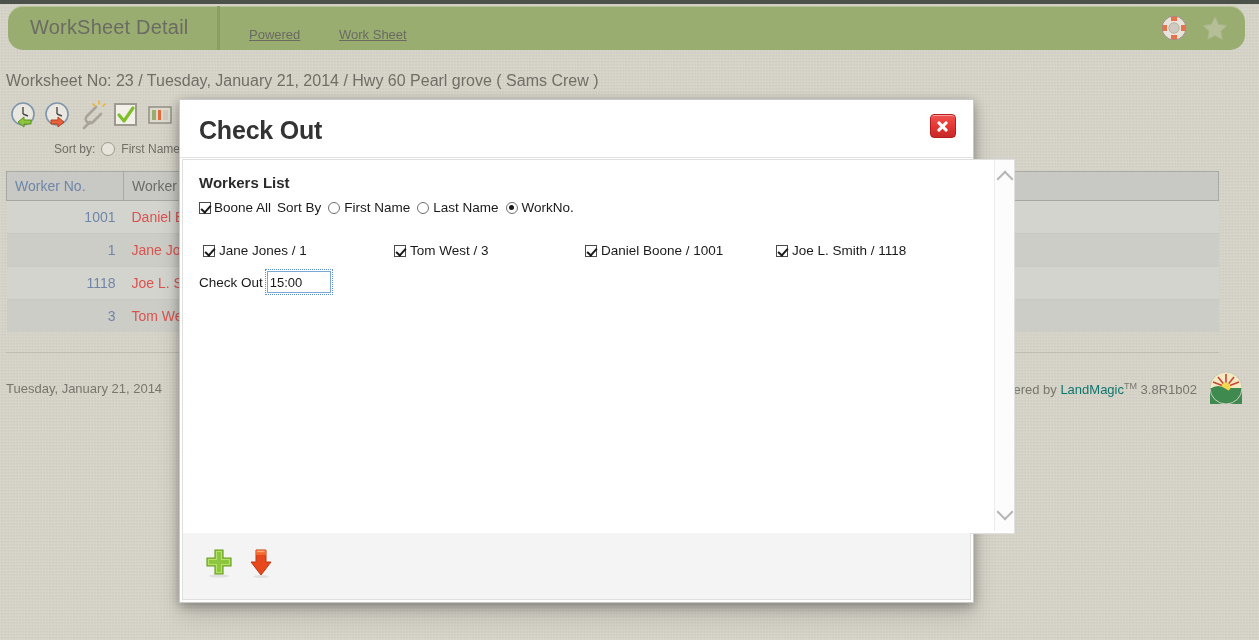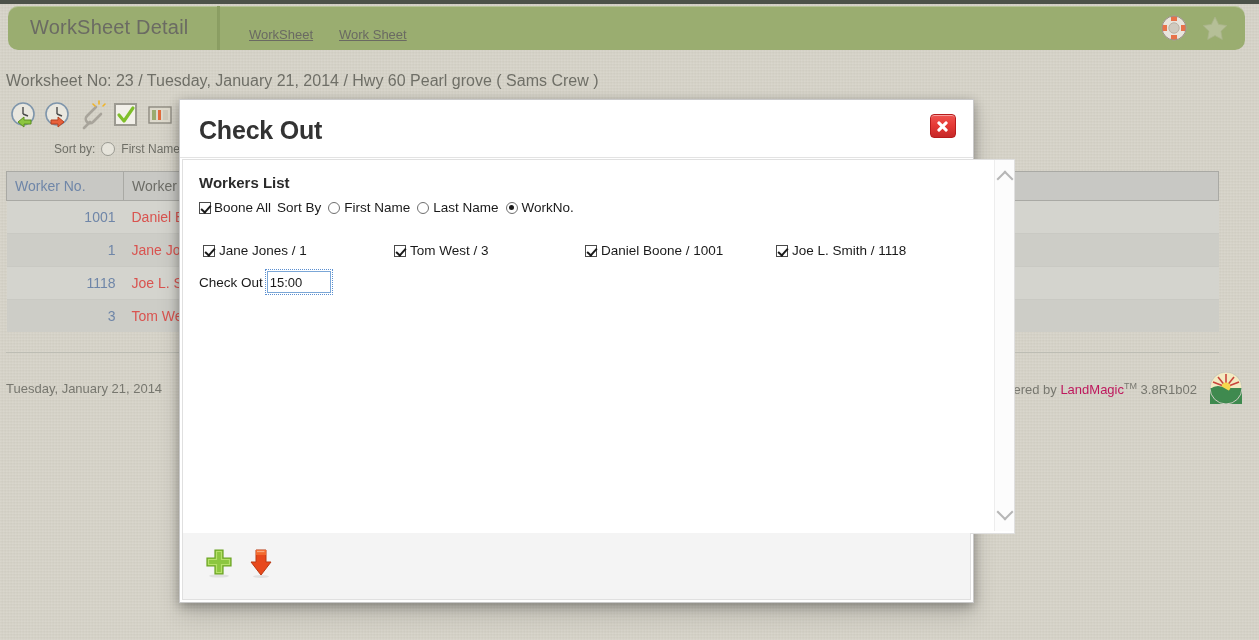--- a/index.html
+++ b/index.html
@@ -31,21 +31,21 @@
     background: #4c5249;
   }
   
   .navbar {
     position: absolute;
     top: 6px;
     left: 8px;
     width: 1237px;
     height: 44px;
     background: #9aad70;
-    border-radius: 10px;
+    border-radius: 15px;
     box-shadow: inset 0 1px 0 rgba(255,255,255,0.28);
   }
   .nav-title {
     position: absolute;
     left: 22px;
     top: 10px;
     font-size: 20px;
     color: #6b6b63;
     letter-spacing: 0.2px;
     white-space: nowrap;
@@ -184,21 +184,21 @@
     white-space: nowrap;
   }
   .footer-powered {
     position: absolute;
     right: 62px;
     top: 381px;
     font-size: 13px;
     color: #77776f;
     white-space: nowrap;
   }
-  .footer-powered .brand { color: #be185d; }
+  .footer-powered .brand { color: #0f766e; }
   .footer-powered sup { font-size: 9px; }
   .footer-logo {
     position: absolute;
     right: 16px;
     top: 371px;
     width: 34px; height: 34px;
   }
 
   
   .modal {
@@ -423,21 +423,21 @@
 </style>
 </head>
 <body>
 
 <div class="page-bg"></div>
 <div class="top-strip"></div>
 
 <div class="navbar">
   <div class="nav-title">WorkSheet Detail</div>
   <div class="nav-divider"></div>
-  <div class="nav-link l1">WorkSheet</div>
+  <div class="nav-link l1">Powered</div>
   <div class="nav-link l2">Work Sheet</div>
   <div class="nav-icons">
     <svg class="help-icon" viewBox="0 0 26 26">
       <circle cx="13" cy="13" r="12" fill="#e8e4dc" stroke="#b9b2a6" stroke-width="1"></circle>
       <circle cx="13" cy="13" r="5.2" fill="#cfcabf" stroke="#b9b2a6" stroke-width="1"></circle>
       <path d="M13 1 L16 1 L16 6 L10 6 L10 1 Z" fill="#e8724a"></path>
       <path d="M13 20 L16 20 L16 25 L10 25 L10 20 Z" fill="#e8724a"></path>
       <path d="M1 10 L6 10 L6 16 L1 16 Z" fill="#e8724a"></path>
       <path d="M20 10 L25 10 L25 16 L20 16 Z" fill="#e8724a"></path>
       <circle cx="13" cy="13" r="12" fill="none" stroke="#9b9488" stroke-width="1"></circle>

